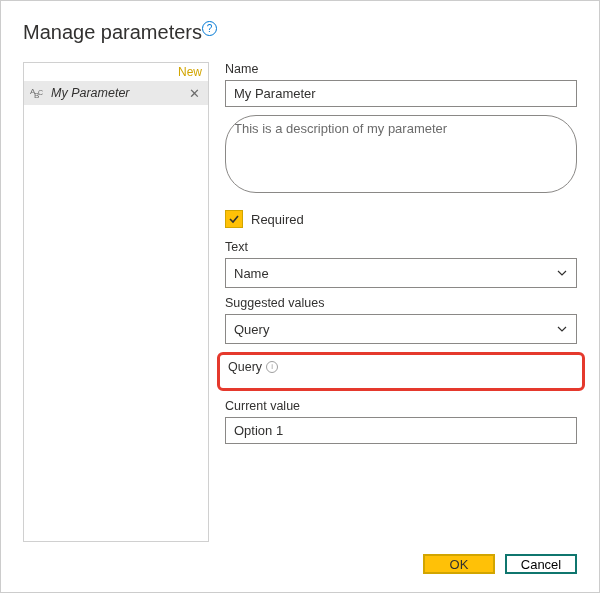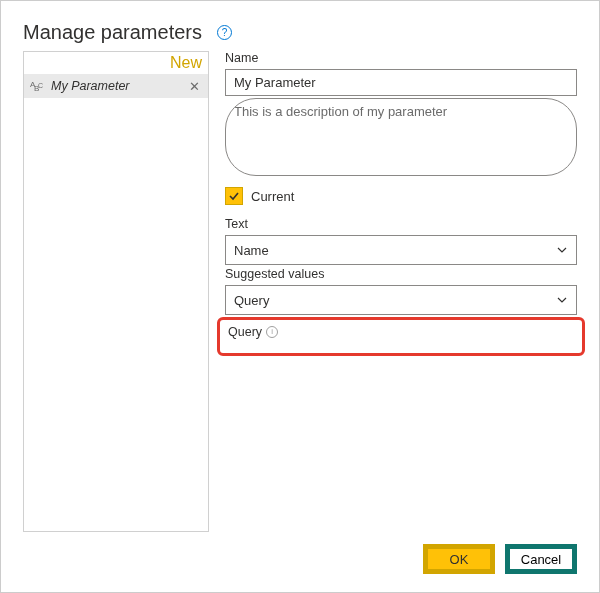--- a/index.html
+++ b/index.html
@@ -14,23 +14,23 @@
     width: 600px;
     height: 593px;
     border: 1px solid #ccc;
     padding: 20px 22px 18px 22px;
     position: relative;
     display: flex;
     flex-direction: column;
   }
   .title-row {
     display: flex;
-    align-items: center;
-    gap: 15px;
-    margin-bottom: 7px;
+    align-items: flex-start;
+    gap: 0;
+    margin-bottom: 18px;
   }
   .title {
     font-size: 20px;
     font-weight: 400;
     color: #323130;
   }
   .help-icon {
     width: 15px;
     height: 15px;
     border: 1.2px solid #0078d4;
@@ -53,21 +53,21 @@
     width: 186px;
     display: flex;
     flex-direction: column;
     border: 1px solid #d0d0d0;
     background: #fff;
   }
   .sidebar-header {
     display: flex;
     justify-content: flex-end;
     padding: 2px 6px 2px 0;
-    font-size: 16px;
+    font-size: 12px;
   }
   .new-link {
     color: #d2a500;
     font-weight: 400;
     cursor: pointer;
   }
   .param-item {
     display: flex;
     align-items: center;
     background: #e9e9e9;
@@ -95,21 +95,21 @@
     cursor: pointer;
     font-style: normal;
     padding: 0 2px;
   }
   
   .form {
     flex: 1;
     display: flex;
     flex-direction: column;
   }
-  .field { margin-bottom: 2px; }
+  .field { margin-bottom: 8px; }
   .label {
     font-size: 12.5px;
     color: #323130;
     margin-bottom: 4px;
     display: flex;
     align-items: center;
     gap: 4px;
   }
   .info-icon {
     width: 12px;
@@ -179,22 +179,22 @@
   }
   
   .footer {
     display: flex;
     justify-content: flex-end;
     gap: 10px;
     padding-top: 12px;
   }
   .btn {
     min-width: 72px;
-    height: 30px;
-    border: 5px solid #0f766e;
+    height: 20px;
+    border: 2px solid #0f766e;
     background: #fff;
     font-family: inherit;
     font-size: 13px;
     cursor: pointer;
     display: inline-flex;
     align-items: center;
     justify-content: center;
   }
   .btn-primary {
     background: #ffc107;
@@ -241,21 +241,21 @@
       <div class="field">
         <textarea class="textarea" style="">This is a description of my parameter</textarea>
       </div>
 
       <div class="checkbox-row">
         <span class="checkbox">
           <svg viewBox="0 0 12 12">
               <path d="M2 6 L5 9 L10 3" stroke="#323130" stroke-width="1.6" fill="none"></path>
             </svg>
         </span>
-        <span>Current</span>
+        <span>Required</span>
       </div>
 
       <div class="field">
         <div class="label">Text</div>
         <div class="select">
           <span>Name</span>
           <span class="chevron">
               <svg viewBox="0 0 10 6">
                 <path d="M1 1 L5 5 L9 1" stroke="#323130" stroke-width="1.2" fill="none"></path>
               </svg>
@@ -277,20 +277,24 @@
 
       <div class="highlight-box">
         <div class="field" style="margin-bottom:0">
           <div class="label">
             <span>Query</span>
             <span class="info-icon">i</span>
           </div>
         </div>
       </div>
 
+      <div class="field">
+        <div class="label">Current value</div>
+        <input class="text-input" value="Option 1" style="">
+      </div>
 
     </div>
   </div>
 
   <div class="footer">
     <button class="btn btn-primary">OK</button>
     <button class="btn">Cancel</button>
   </div>
 
 </div>

